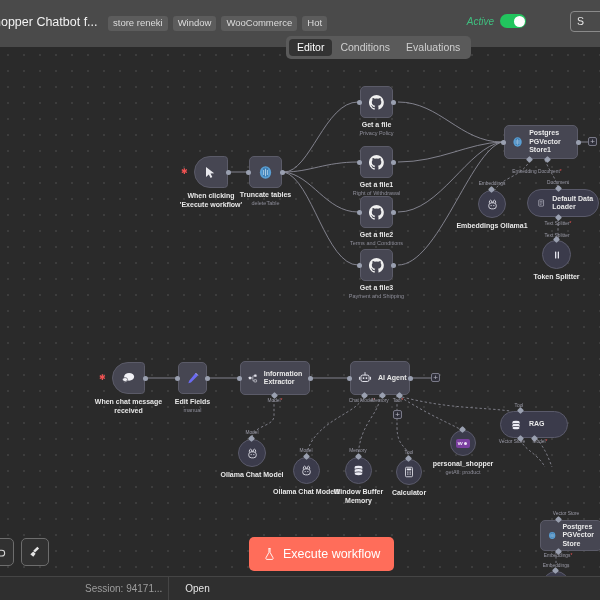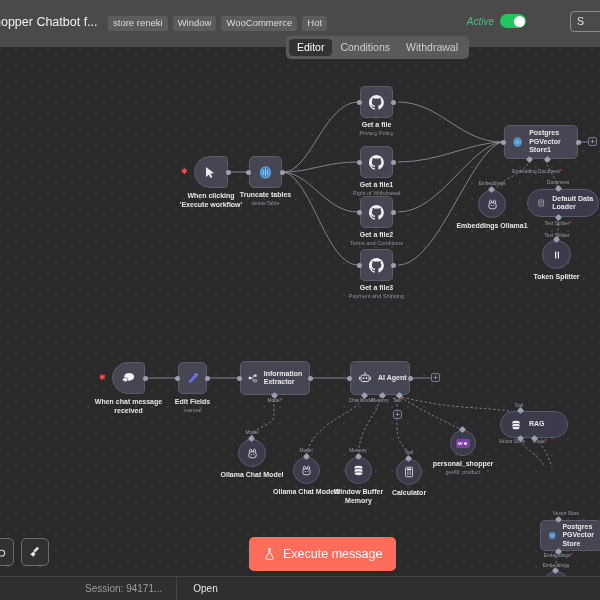--- a/index.html
+++ b/index.html
@@ -135,21 +135,21 @@
     font-size: 12.5px; white-space: nowrap;
   }
 
   
   .footer {
     position: absolute; bottom: 0; left: 0; width: 600px; height: 24px;
     background: #2f2f2f; border-top: 1px solid #454545; z-index: 45;
     display: flex; align-items: center;
   }
   .session {
-    color: #9d9d9d; font-size: 10px; padding-left: 85px; padding-right: 14px;
+    color: #9d9d9d; font-size: 10px; padding-left: 85px; padding-right: 6px;
     height: 24px; line-height: 24px; border-right: 1px solid #454545; white-space: nowrap;
   }
   .logs { color: #e6e6e6; font-size: 10px; padding-left: 16px; white-space: nowrap; }
 </style>
 </head>
 <body>
 
 <div id="app">
 
   <div class="header">
@@ -168,21 +168,21 @@
           <span class="knob"></span>
         </span>
     </div>
 
     <div class="share-btn">S</div>
   </div>
 
   <div class="tabs">
     <div class="tab active">Editor</div>
     <div class="tab">Conditions</div>
-    <div class="tab">Withdrawal</div>
+    <div class="tab">Evaluations</div>
   </div>
 
   <div class="canvas">
 
     <svg class="edges">
       <g fill="none" stroke="#8b8b97" stroke-width="0.9">
 
         <path d="M228,125 L247,125"></path>
 
         <path d="M284,125 C310,125 325,55 358,55"></path>
@@ -562,21 +562,21 @@
         <path d="M9 11 L13 15 L9 20 L4 16z" fill="#e6e6e6"></path>
       </svg>
     </div>
   </div>
 
   <div class="run-ctrls">
     <div class="exec-btn">
       <svg width="13" height="14" viewBox="0 0 24 24">
         <path d="M10 2 h4 M11 2 v7 L5.5 19 a2 2 0 0 0 1.8 3 h9.4 a2 2 0 0 0 1.8-3 L13 9 V2" fill="none" stroke="#ffffff" stroke-width="1.7"></path>
       </svg>
-      <span>Execute message</span>
+      <span>Execute workflow</span>
     </div>
   </div>
 
   <div class="footer">
     <div class="session">Session: 94171...</div>
     <div class="logs">Open</div>
   </div>
 
 </div>
 

